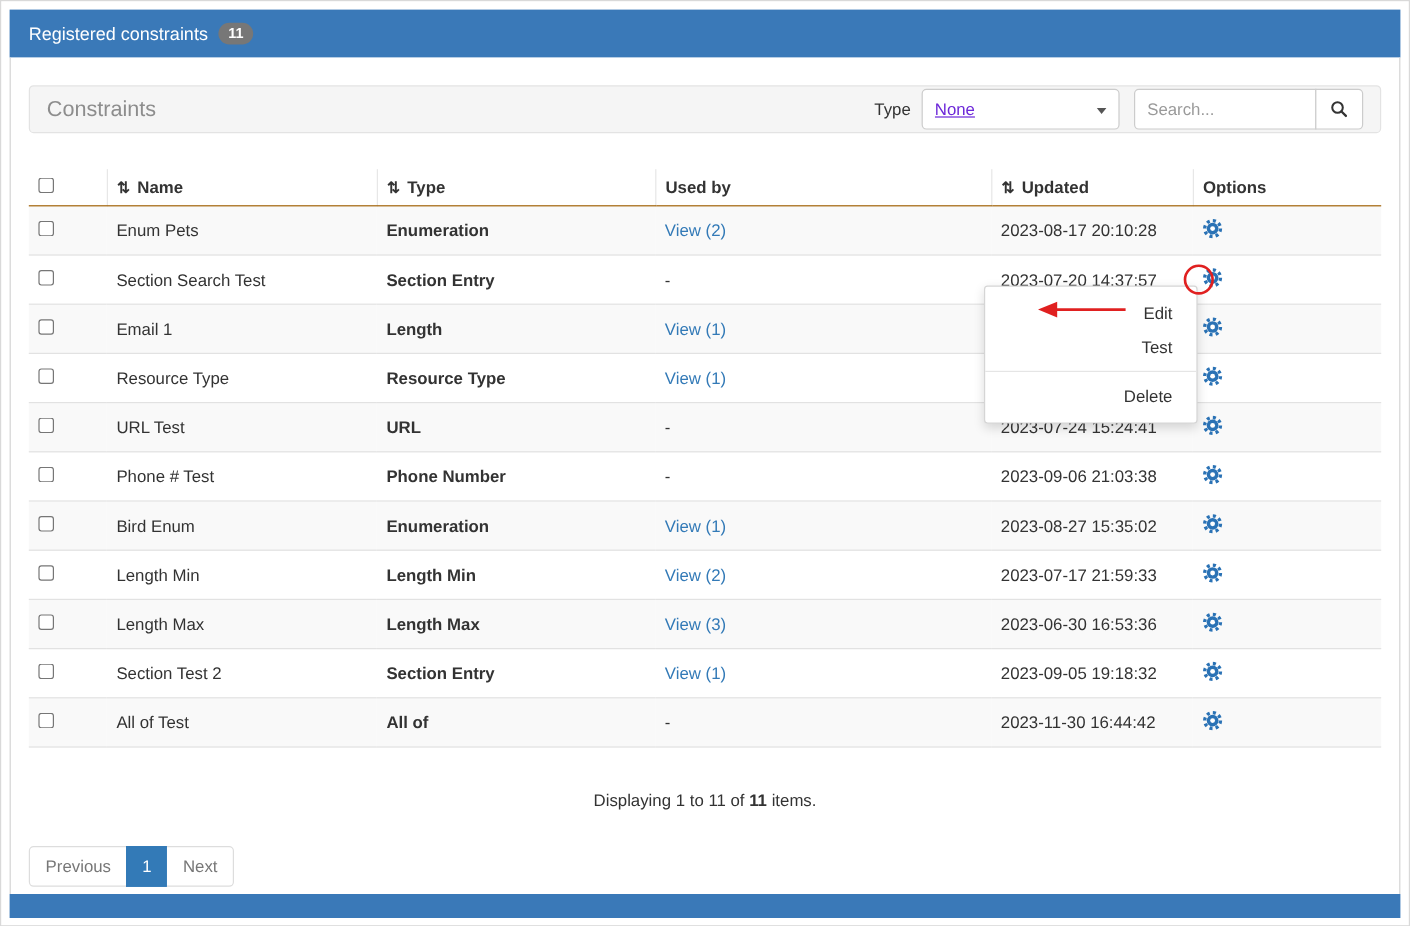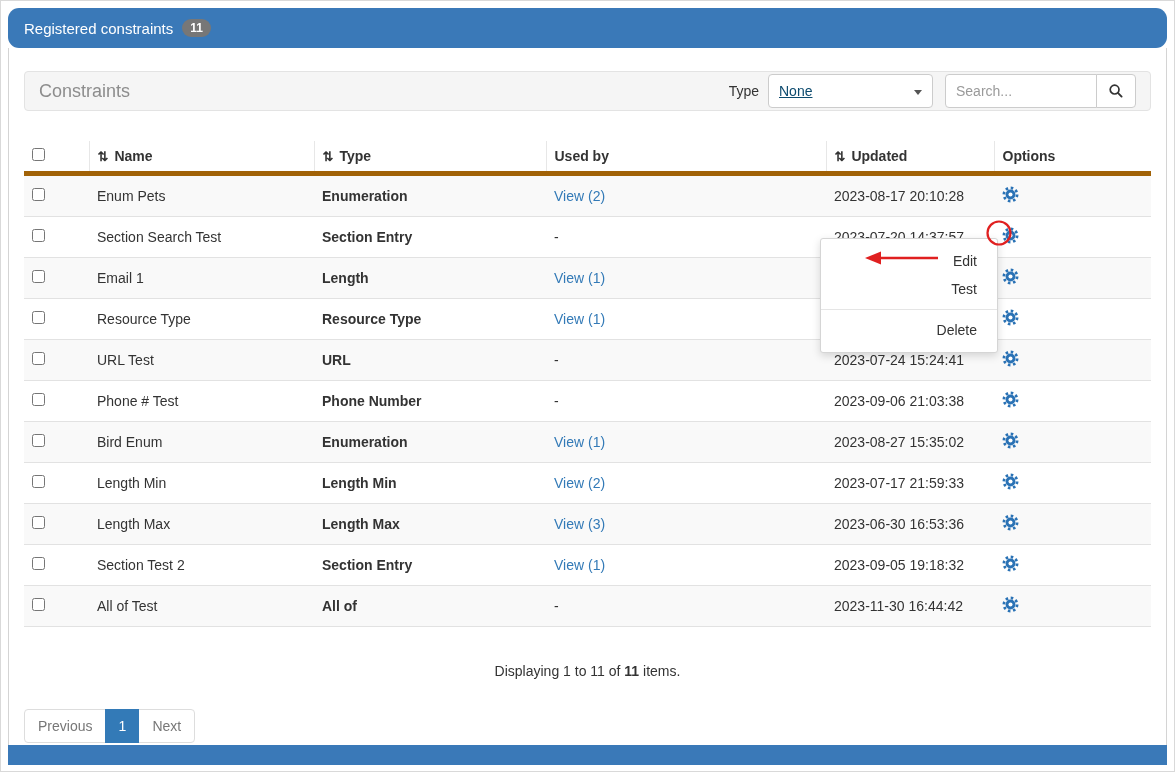--- a/index.html
+++ b/index.html
@@ -9,21 +9,21 @@
     background:#ffffff;
     font-family:"Liberation Sans", sans-serif;
     color:#333;
     overflow:hidden;
   }
   .page-frame { position:absolute; inset:0; border:1px solid #d9d9d9; pointer-events:none; }
 
   .panel { position:absolute; left:8px; right:8px; top:8px; }
   .panel-heading {
     height:40px; background:#3a79b8; color:#fff;
-    display:flex; align-items:center; padding:0 16px; gap:9px;border-radius:11px;
+    display:flex; align-items:center; padding:0 16px; gap:9px;
   }
   .panel-title { font-size:15px; }
   .badge {
     background:#777; color:#fff; font-size:12px; font-weight:700;
     border-radius:10px; padding:2px 8px; line-height:14px;
   }
   .panel-body {
     background:#fff; border-left:1px solid #d4d4d4; border-right:1px solid #d4d4d4;
     height:697px; padding:15px; position:relative;
   }
@@ -38,21 +38,21 @@
   .toolbar-title { font-size:18px; color:#8d8d8d; }
   .toolbar-spacer { flex:1; }
   .type-label { font-size:14px; color:#333; margin-right:9px; }
   .select-wrap {
     position:relative; width:165px; height:34px; background:#fff;
     border:1px solid #ccc; border-radius:4px; margin-right:12px;
   }
   .select-wrap select {
     -webkit-appearance:none; appearance:none;
     width:100%; height:100%; border:none; background:transparent;
-    padding:0 10px; font-size:14px; color:#0c4a6e;
+    padding:0 10px; font-size:14px; color:#6d28d9;
     font-family:"Liberation Sans", sans-serif;
     text-decoration:underline;
   }
   .select-caret {
     position:absolute; right:10px; top:15px; width:0; height:0;
     border-left:4px solid transparent; border-right:4px solid transparent;
     border-top:5px solid #555; pointer-events:none;
   }
   .search-group { display:flex; }
   .search-group input {
@@ -64,21 +64,21 @@
   .search-btn {
     width:40px; height:34px; margin-left:-1px; border:1px solid #ccc;
     border-radius:0 4px 4px 0; background:#fff; cursor:pointer;
     display:flex; align-items:center; justify-content:center;
   }
 
   
   table.constraints { width:100%; border-collapse:collapse; margin-top:30px; font-size:14px; table-layout:fixed; }
   thead th {
     text-align:left; font-weight:700; color:#333; padding:7px 8px;
-    border-bottom:5px solid #a16207; border-right:1px solid #e7e7e7;
+    border-bottom:1px solid #a16207; border-right:1px solid #e7e7e7;
     white-space:nowrap;
     margin-left:24px;
   }
   thead th:last-child { border-right:none; }
   .sort-icon { color:#333; margin-right:6px; font-size:13px; }
   tbody td { padding:10px 8px; border-bottom:1px solid #e2e2e2; vertical-align:middle; }
   tbody tr:nth-child(odd) { background:#f9f9f9; }
   .col-type-cell { font-weight:700; }
   .usedby-link { color:#337ab7; cursor:pointer; }
   .usedby-plain { color:#333; }

